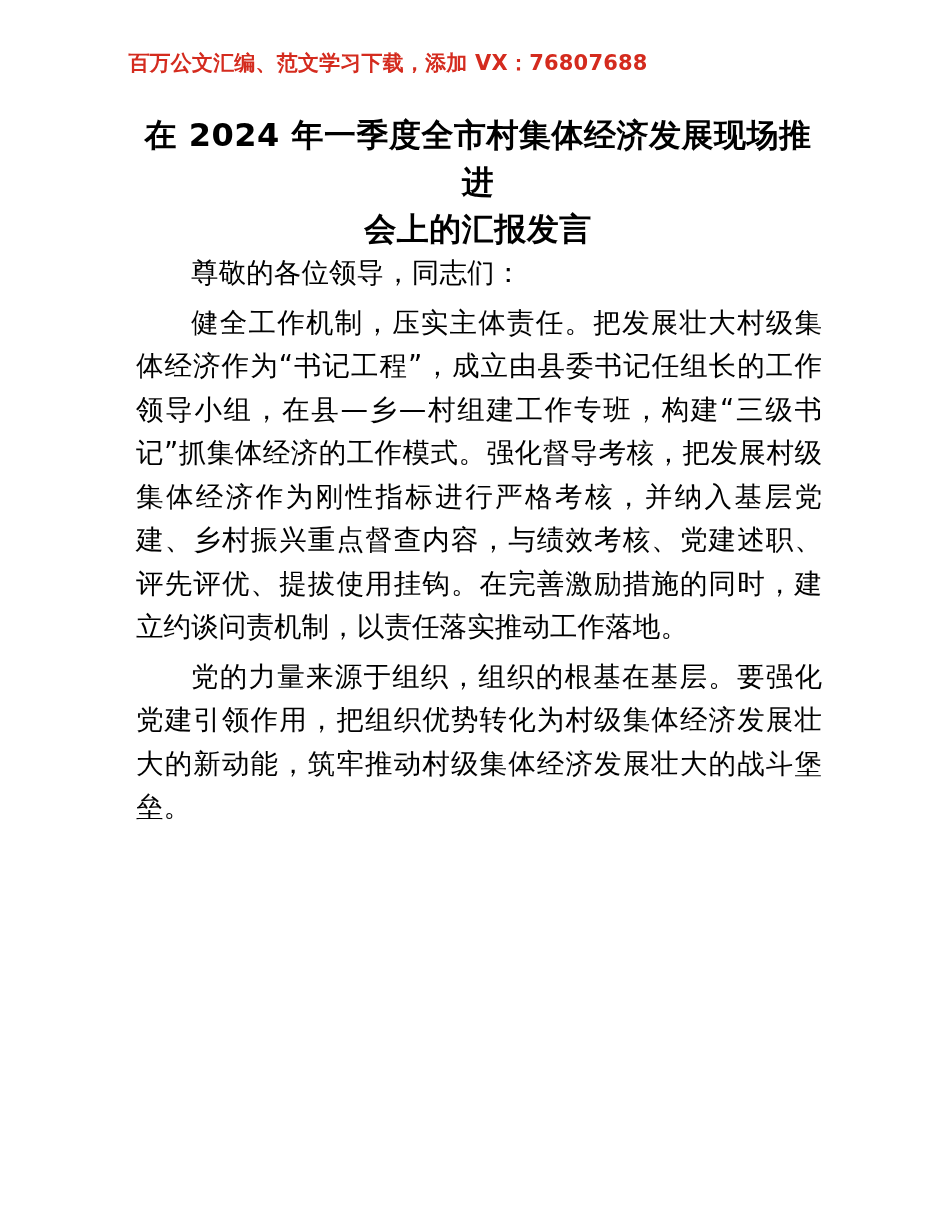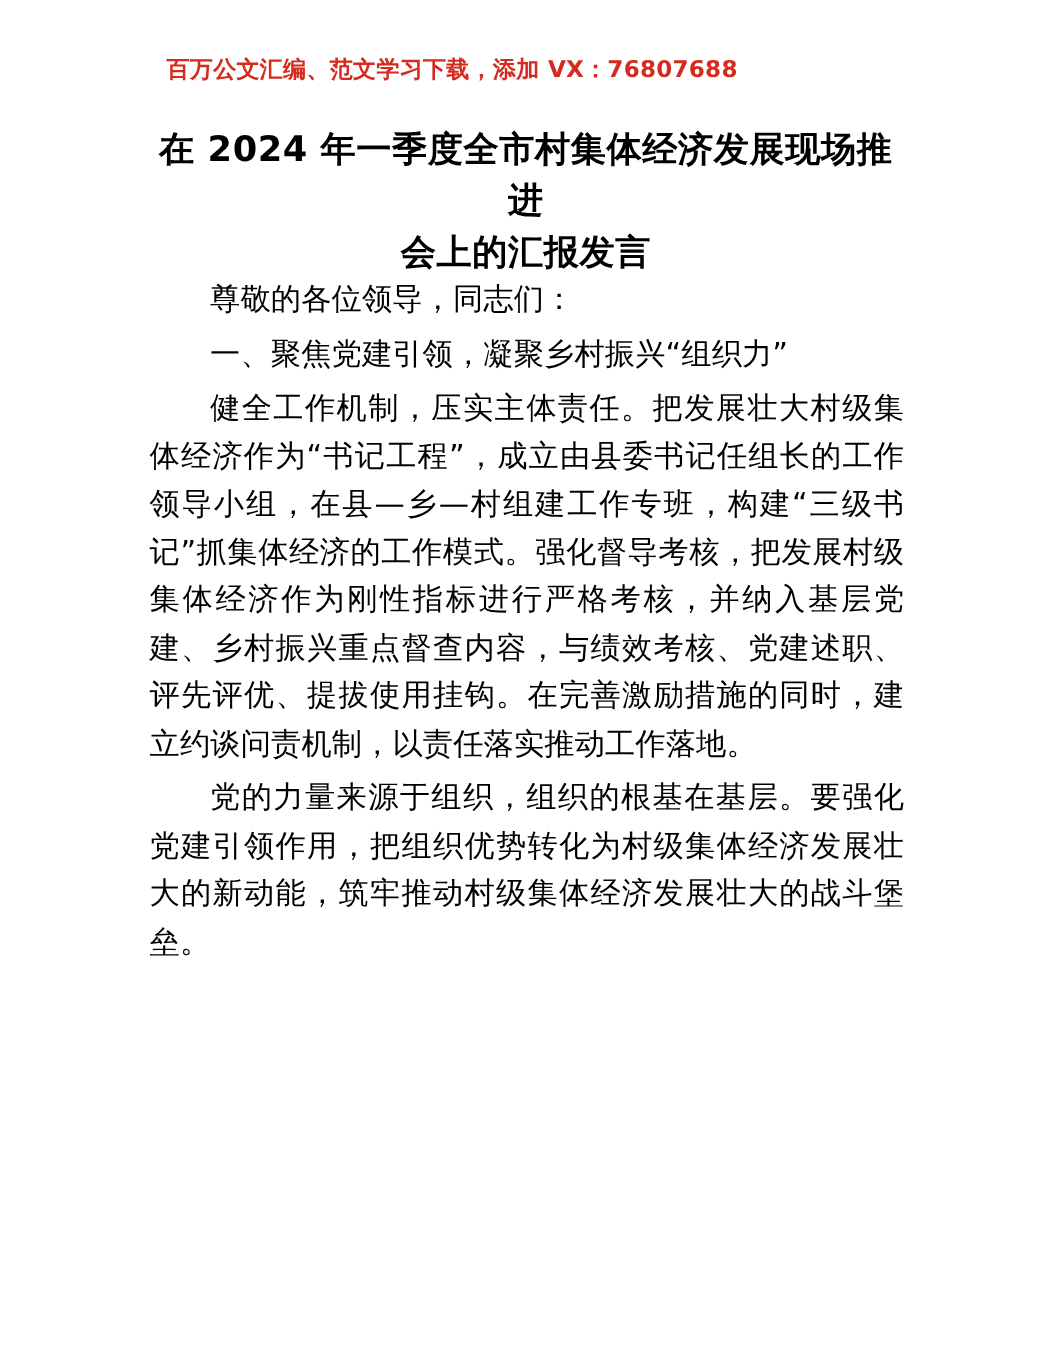--- a/index.html
+++ b/index.html
@@ -28,21 +28,20 @@
     top: 48px;
     left: 0;
     width: 776px;
     text-align: center;
     color: #d42b1e;
     font-size: 21px;
     line-height: 30px;
     font-weight: 700;
     letter-spacing: 0.2px;
     white-space: nowrap;
-    margin-left: 23px;
   }
 
   
   .doc-title {
     position: absolute;
     top: 112px;
     left: 133px;
     width: 690px;
     text-align: center;
     font-size: 32px;
@@ -86,21 +85,20 @@
   <div class="doc-title">
     <div>在 2024 年一季度全市村集体经济发展现场推进</div>
     <div>会上的汇报发言</div>
   </div>
 
   <div class="body-block">
 
     <p class="para salutation">尊敬的各位领导，同志们：</p>
 
 
-    <p class="para heading-line">一、聚焦党建引领，凝聚乡村振兴“组织力”</p>
 
     <p class="para">健全工作机制，压实主体责任。把发展壮大村级集体经济作为“书记工程”，成立由县委书记任组长的工作领导小组，在县—乡—村组建工作专班，构建“三级书记”抓集体经济的工作模式。强化督导考核，把发展村级集体经济作为刚性指标进行严格考核，并纳入基层党建、乡村振兴重点督查内容，与绩效考核、党建述职、评先评优、提拔使用挂钩。在完善激励措施的同时，建立约谈问责机制，以责任落实推动工作落地。</p>
 
     <p class="para">党的力量来源于组织，组织的根基在基层。要强化党建引领作用，把组织优势转化为村级集体经济发展壮大的新动能，筑牢推动村级集体经济发展壮大的战斗堡垒。</p>
 
   </div>
 
 </div>
 
 </body></html>

